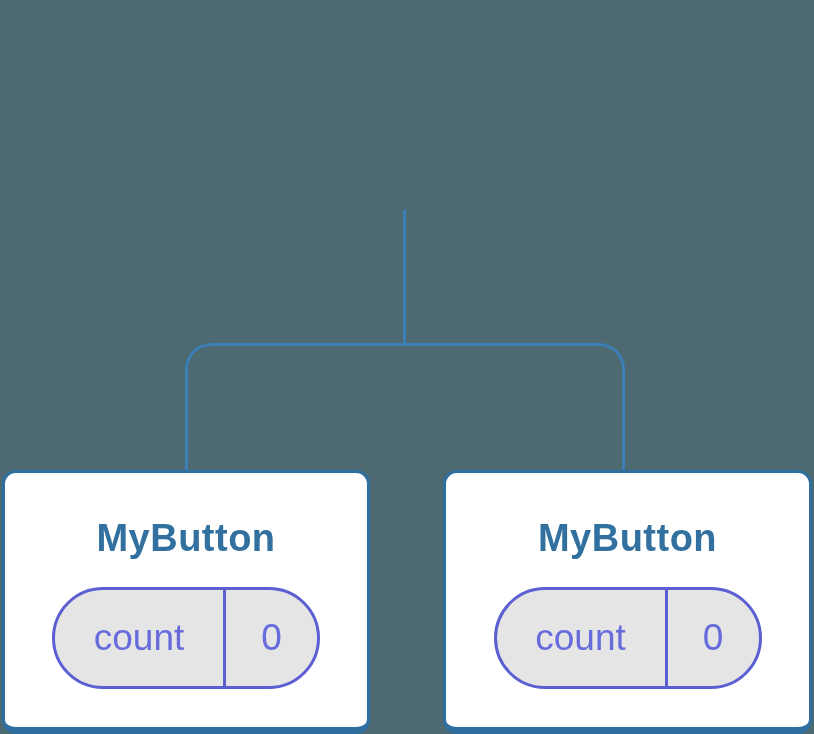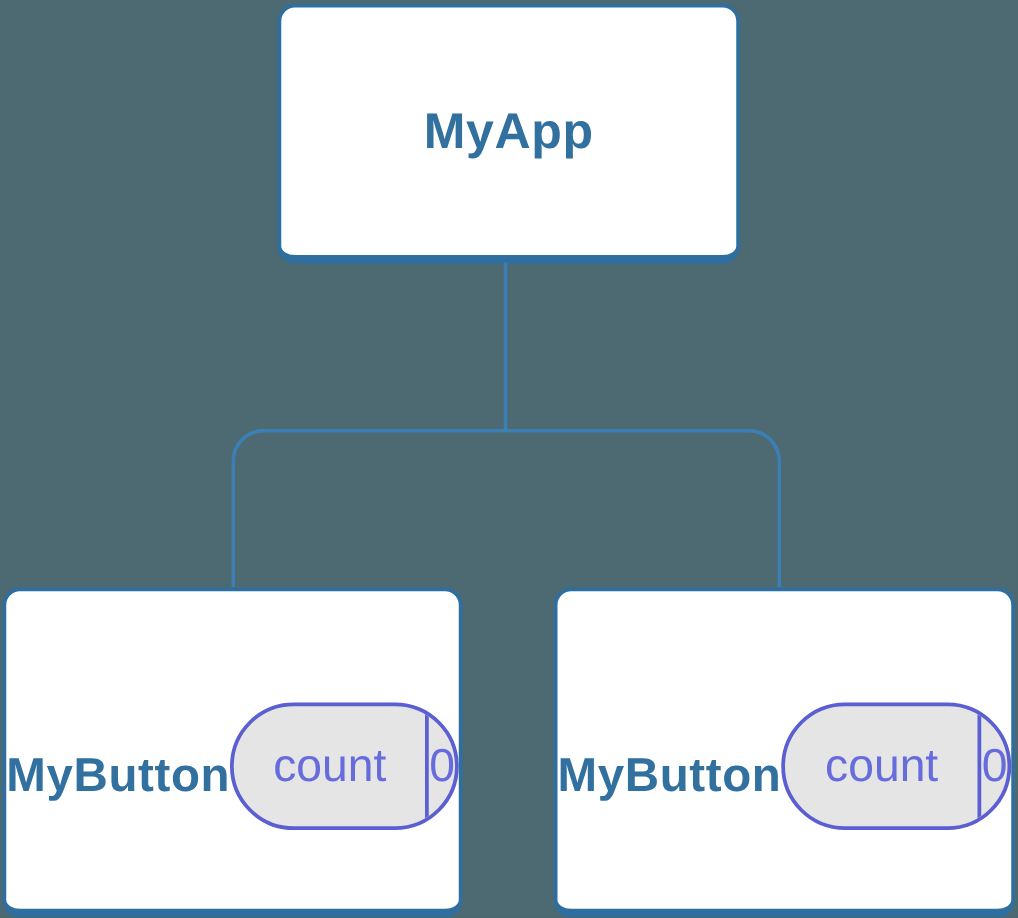--- a/index.html
+++ b/index.html
@@ -55,21 +55,21 @@
     border: 3px solid var(--connector, #3B7FB4);
     border-bottom: none;
     border-radius: 26px 26px 0 0;
     box-sizing: border-box;
   }
   .node-child {
     top: 470px;
     width: 368px;
     height: 264px;
     display: flex;
-    flex-direction: row;
+    flex-direction: column;
     align-items: center;
   }
   .node-child-left { left: 2px; }
   .node-child-right { left: 443px; width: 369px; }
   .node-child .node-title {
     margin-top: 42px;
     font-size: 38px;
     line-height: 46px;
   }
   .pill {
@@ -102,23 +102,20 @@
     color: var(--pill-text, #666CDC);
     font-size: 37px;
     font-weight: 400;
   }
 </style>
 </head>
 <body>
 
 <div class="canvas">
 
-  <div class="node node-root">
-    <div class="node-title">MyApp</div>
-  </div>
 
   <div class="trunk"></div>
   <div class="bracket"></div>
 
   <div class="node node-child node-child-left">
     <div class="node-title">MyButton</div>
     <div class="pill">
       <div class="pill-name">count</div>
       <div class="pill-value">0</div>
     </div>

